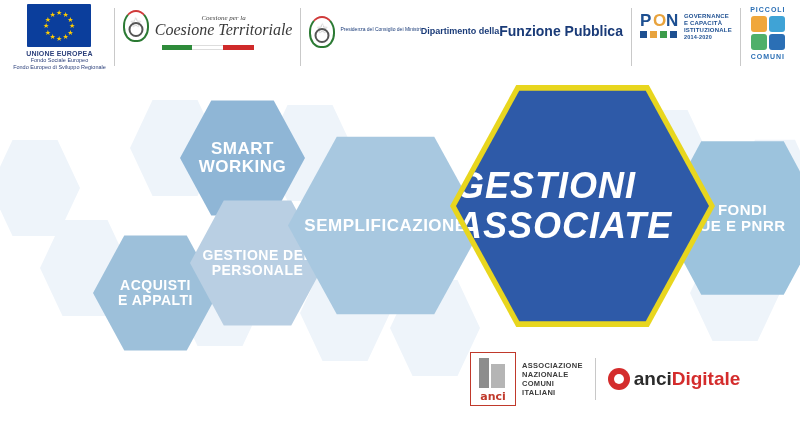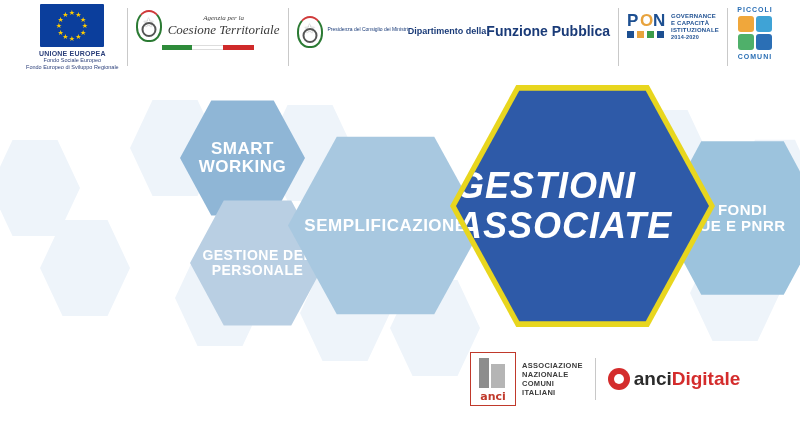--- a/index.html
+++ b/index.html
@@ -43,21 +43,21 @@
     position:absolute;left:50%;top:6px;transform:translateX(-50%);
     color:#ffffff;font-size:13px;line-height:13px;text-shadow:0 0 1px #555;
   }
   .emblem .gear{
     position:absolute;left:50%;top:12px;transform:translateX(-50%);
     width:11px;height:11px;border:2px solid #555;border-radius:50%;
   }
 
   .agenzia{display:flex;flex-direction:column;align-items:center;}
   .agenzia-l1{font-size:7px;color:#444;font-family:"Liberation Serif",serif;font-style:italic;}
-  .agenzia-l2{font-size:13px;color:#3a3a3a;font-family:"Liberation Serif",serif;font-style:italic;line-height:15px;}
+  .agenzia-l2{font-size:16px;color:#3a3a3a;font-family:"Liberation Serif",serif;font-style:italic;line-height:15px;}
   .agenzia-bar{display:flex;margin-top:3px;width:92px;height:5px;}
   .agenzia-bar i{flex:1;display:block;}
   .ib-g{background:#2e8b3a;} .ib-w{background:#ffffff;border-top:1px solid #ddd;border-bottom:1px solid #ddd;} .ib-r{background:#cf2a2a;}
 
   .dip{display:flex;align-items:center;gap:5px;}
   .dip-txt{display:flex;flex-direction:row;}
   .dip-l0{font-size:5px;color:#1a3b78;line-height:6px;}
   .dip-l1{font-size:9px;color:#1a3b78;font-weight:bold;line-height:11px;}
   .dip-l2{font-size:14px;color:#1a3b78;font-weight:bold;line-height:11px;}
 
@@ -168,21 +168,21 @@
     <div class="logo-sep"></div>
 
     <div class="logo-cell">
       <div style="display:flex;align-items:center;gap:6px;margin-top:4px;">
         <div class="emblem">
           <div class="wreath"></div>
           <div class="star">★</div>
           <div class="gear"></div>
         </div>
         <div class="agenzia">
-          <div class="agenzia-l1">Agenzia per la</div>
+          <div class="agenzia-l1">Coesione per la</div>
           <div class="agenzia-l2">Coesione Territoriale</div>
         </div>
       </div>
       <div class="agenzia-bar">
         <i class="ib-g"></i>
           <i class="ib-w"></i>
           <i class="ib-r"></i>
       </div>
     </div>
 
@@ -255,20 +255,23 @@
     <div class="ghost" style="left:390px;top:200px;width:90px;height:100px;"></div>
     <div class="ghost" style="left:620px;top:30px;width:90px;height:100px;"></div>
     <div class="ghost" style="left:690px;top:165px;width:90px;height:100px;"></div>
     <div class="ghost" style="left:735px;top:60px;width:80px;height:92px;"></div>
 
 
     <div class="hex plain" id="hex1" style="left: 180px; top: 20px; width: 125px; height: 120px; background: rgb(143, 182, 214);">
       <span style="font-size: 17px;">SMART<br>WORKING</span>
     </div>
 
+    <div class="hex plain" id="hex2" style="left: 93px; top: 155px; width: 125px; height: 120px; background: rgb(157, 192, 218);">
+      <span style="font-size: 14px;">ACQUISTI<br>E APPALTI</span>
+    </div>
 
     <div class="hex plain" id="hex3" style="left: 190px; top: 120px; width: 135px; height: 130px; background: rgb(185, 207, 227);">
       <span style="font-size: 14px;">GESTIONE DEL<br>PERSONALE</span>
     </div>
 
     <div class="hex plain" id="hex4" style="left: 288px; top: 55px; width: 195px; height: 185px; background: rgb(168, 200, 224);">
       <span style="font-size: 17px;">SEMPLIFICAZIONE</span>
     </div>
 
     <div class="hex plain" id="hex5" style="left: 660px; top: 60px; width: 165px; height: 160px; background: rgb(156, 195, 221);">

